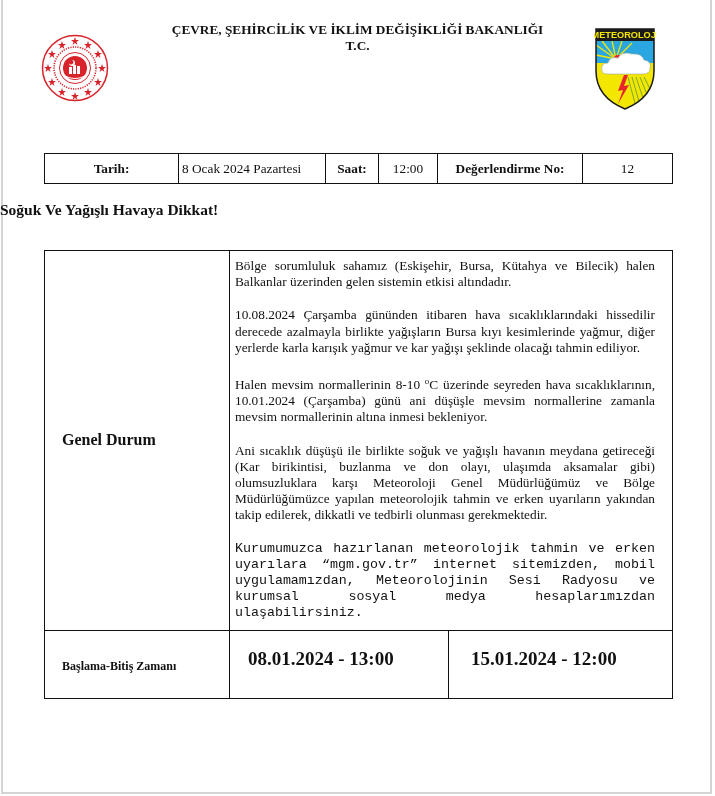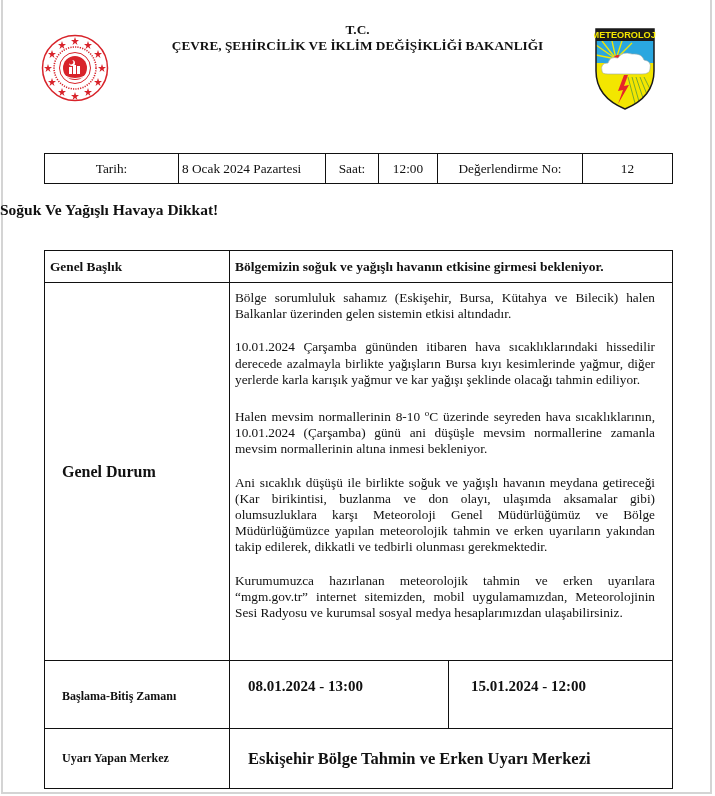--- a/index.html
+++ b/index.html
@@ -23,41 +23,41 @@
     text-align: center; font-weight: bold; font-size: 13.5px;
   }
   .logo-left { position: absolute; left: 41px; top: 34px; width: 68px; height: 68px; }
   .logo-right { position: absolute; left: 594px; top: 27px; width: 62px; height: 84px; }
 
   table { border-collapse: collapse; position: absolute; table-layout: fixed; }
   td { border: 1.3px solid #111; padding: 0; vertical-align: middle; }
 
   .info-table { left: 44px; top: 153px; width: 628px; height: 31px; font-size: 13.3px; }
   .info-table td { text-align: center; }
-  .info-table .lbl { font-weight: normal; margin-top: 47px; }
+  .info-table .lbl { font-weight: bold; margin-top: 47px; }
 
   .alert-title {
     position: absolute; left: 0; width: 715px; top: 201px;
     text-align: left; font-weight: bold; font-size: 15.5px;
   }
 
   .main-table { left: 44px; top: 250px; width: 628px; font-size: 13.3px; }
   .main-table .col-label { font-weight: bold; padding-left: 5px; }
   .row-head td { height: 31px; }
   .row-head .head-val { font-weight: bold; padding-left: 5px; font-size: 13.5px; }
   .row-durum td { height: 362px; }
   .durum-label { font-size: 16px; padding-left: 17px !important; }
   .durum-body { padding: 7px 5px 8px 5px !important; vertical-align: top !important; }
   .durum-body p {
     margin: 0 12px 17px 0; text-align: justify; line-height: 16.2px; font-size: 13.3px;
   }
-  .durum-body p:last-child { margin-bottom: 0; }
+  .durum-body p:last-child { margin-bottom: 0; font-family: Liberation Mono, monospace; }
   .row-time td { height: 50px; }
   .time-label { font-size: 12px; padding-left: 17px !important; padding-top: 4px !important; }
-  .time-val { font-weight: bold; padding-left: 18px; font-size: 15px; vertical-align: top !important; padding-top: 17px !important; }
+  .time-val { font-weight: bold; padding-left: 18px; font-size: 19px; vertical-align: top !important; padding-top: 17px !important; }
   .time-val.end { padding-left: 22px; margin-left: 16px; }
   .row-center td { height: 59px; }
   .center-label { font-size: 12px; padding-left: 17px !important; }
   .center-val { font-weight: bold; font-size: 16.5px; padding-left: 18px; }
   sup { font-size: 9px; vertical-align: 5px; }
 </style>
 </head>
 <body>
 
 <div class="page-frame"></div>
@@ -86,22 +86,22 @@
     <g fill="#fff">
       <rect x="28" y="33" width="3" height="7"></rect>
       <rect x="32" y="31" width="3" height="9"></rect>
       <rect x="36" y="32" width="3" height="8"></rect>
       <path d="M28 29 a3 3 0 1 0 3 -3 a2.3 2.3 0 1 1 -3 3z"></path>
     </g>
     <path d="M24 42 Q34 47 44 42" fill="none" stroke="#fff" stroke-width="1"></path>
   </svg>
 
   <div class="header-lines">
+    <div>ÇEVRE, ŞEHİRCİLİK VE İKLİM DEĞİŞİKLİĞİ BAKANLIĞI</div>
     <div>T.C.</div>
-    <div>ÇEVRE, ŞEHİRCİLİK VE İKLİM DEĞİŞİKLİĞİ BAKANLIĞI</div>
   </div>
 
 
   <svg class="logo-right" viewBox="0 0 62 84">
     <defs>
       <clipPath id="shieldClip">
         <path d="M2 2 H60 V44 Q60 70 31 82 Q2 70 2 44 Z"></path>
       </clipPath>
     </defs>
     <g clip-path="url(#shieldClip)">
@@ -155,37 +155,29 @@
 
 <div class="alert-title">Soğuk Ve Yağışlı Havaya Dikkat!</div>
 
 <table class="main-table">
   <colgroup>
     <col style="width:185px">
       <col style="width:219px">
       <col style="width:224px">
   </colgroup>
   <tbody>
-      <tr class="row-head">
-    <td class="col-label">Genel Başlık</td>
-    <td class="head-val" colspan="2">Bölgemizin soğuk ve yağışlı havanın etkisine girmesi bekleniyor.</td>
-  </tr>
   <tr class="row-durum">
     <td class="col-label durum-label">Genel Durum</td>
     <td class="durum-body" colspan="2">
       <p>Bölge sorumluluk sahamız (Eskişehir, Bursa, Kütahya ve Bilecik) halen Balkanlar üzerinden gelen sistemin etkisi altındadır.</p>
-      <p>10.01.2024 Çarşamba gününden itibaren hava sıcaklıklarındaki hissedilir derecede azalmayla birlikte yağışların Bursa kıyı kesimlerinde yağmur, diğer yerlerde karla karışık yağmur ve kar yağışı şeklinde olacağı tahmin ediliyor.</p>
+      <p>10.08.2024 Çarşamba gününden itibaren hava sıcaklıklarındaki hissedilir derecede azalmayla birlikte yağışların Bursa kıyı kesimlerinde yağmur, diğer yerlerde karla karışık yağmur ve kar yağışı şeklinde olacağı tahmin ediliyor.</p>
       <p><span>Halen mevsim normallerinin 8-10 </span><sup>o</sup><span>C üzerinde seyreden hava sıcaklıklarının, 10.01.2024 (Çarşamba) günü ani düşüşle mevsim normallerine zamanla mevsim normallerinin altına inmesi bekleniyor.</span></p>
       <p>Ani sıcaklık düşüşü ile birlikte soğuk ve yağışlı havanın meydana getireceği (Kar birikintisi, buzlanma ve don olayı, ulaşımda aksamalar gibi) olumsuzluklara karşı Meteoroloji Genel Müdürlüğümüz ve Bölge Müdürlüğümüzce yapılan meteorolojik tahmin ve erken uyarıların yakından takip edilerek, dikkatli ve tedbirli olunması gerekmektedir.</p>
       <p>Kurumumuzca hazırlanan meteorolojik tahmin ve erken uyarılara “mgm.gov.tr” internet sitemizden, mobil uygulamamızdan, Meteorolojinin Sesi Radyosu ve kurumsal sosyal medya hesaplarımızdan ulaşabilirsiniz.</p>
     </td>
   </tr>
   <tr class="row-time">
     <td class="col-label time-label">Başlama-Bitiş Zamanı</td>
     <td class="time-val">08.01.2024 - 13:00</td>
     <td class="time-val end">15.01.2024 - 12:00</td>
   </tr>
-  <tr class="row-center">
-    <td class="col-label center-label">Uyarı Yapan Merkez</td>
-    <td class="center-val" colspan="2">Eskişehir Bölge Tahmin ve Erken Uyarı Merkezi</td>
-  </tr>
 </tbody>
   </table>
 
 </body></html>

